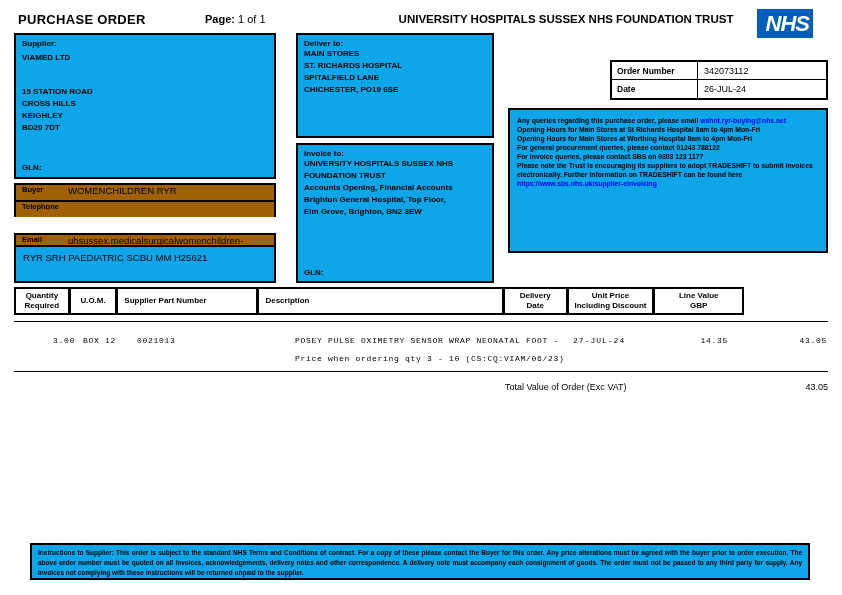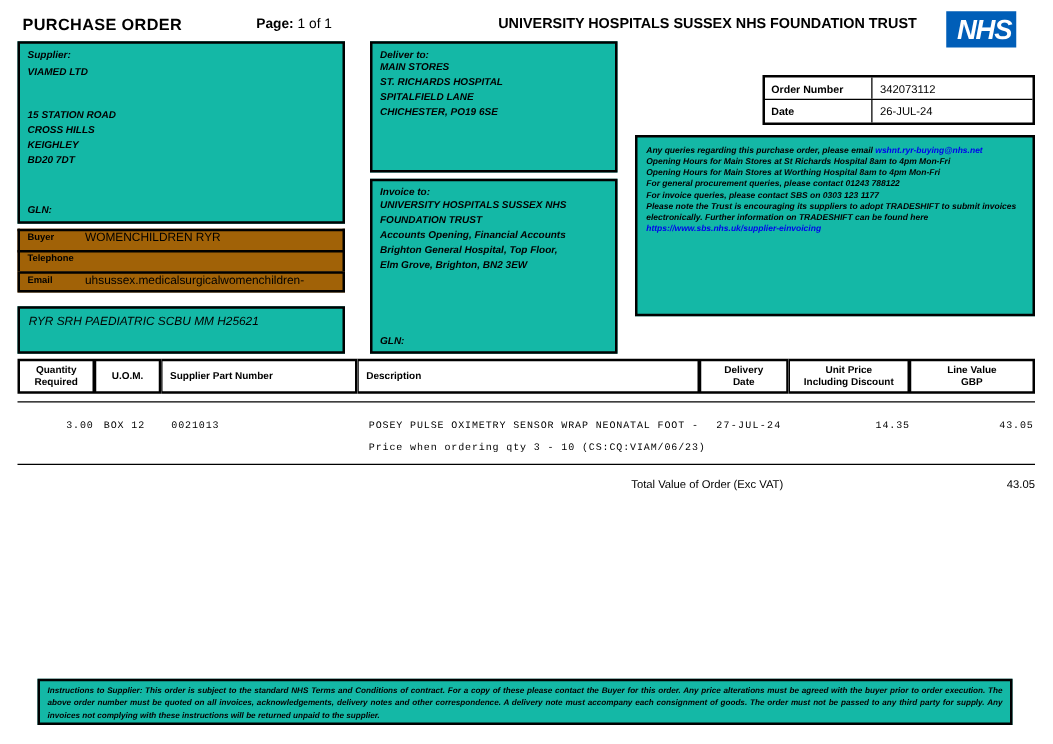--- a/index.html
+++ b/index.html
@@ -6,42 +6,42 @@
   html, body { background: #ffffff; }
   .page {
     position: relative;
     width: 842px; height: 595px;
     background: #ffffff;
     font-family: "Liberation Sans", sans-serif;
     color: #000;
     overflow: hidden;
   }
   .abs { position: absolute; }
-  .box { border: 2px solid #000; background: #14b8a6; font-style: italic; }
+  .box { border: 2px solid #000; background: #0ea5e9; }
   .doc-title { left: 18px; top: 12px; font-size: 13px; font-weight: bold; letter-spacing: 0.3px; }
   .page-line { left: 205px; top: 13px; font-size: 11px; }
   .page-line .lbl { font-weight: bold; }
   .trust-title { left: 390px; top: 13px; width: 352px; text-align: center; font-size: 11.5px; font-weight: bold; }
   .nhs-logo {
     left: 757px; top: 9px; width: 56px; height: 29px;
     background: #005EB8; color: #fff;
     font-style: italic; font-weight: bold; font-size: 22px;
     display: flex; align-items: center; justify-content: flex-end;
     padding-right: 4px; letter-spacing: -1px;
   }
   
   .supplier-box { left: 14px; top: 33px; width: 262px; height: 146px; padding: 4px 6px; }
   .box-label { font-size: 8px; font-weight: bold; }
   .addr-line { font-size: 8px; font-weight: bold; line-height: 12px; }
   .supplier-name { margin-top: 4px; margin-bottom: 22px; }
   .gln-supplier { position: absolute; left: 6px; bottom: 5px; }
   
   .buyer-table { left: 14px; top: 183px; width: 262px; }
   .buyer-row { border: 2px solid #000; border-bottom: none; display: flex; height: 17px; background: #a16207; }
-  .buyer-row:last-child { border-bottom: 2px solid #000; }
+  .buyer-row:last-child { border-bottom: 2px solid #000; margin-top: 16px; }
   .buyer-row .rl { font-size: 7.5px; font-weight: bold; width: 52px; padding-left: 6px; }
   .buyer-row .rv { font-size: 9.5px; }
   
   .ref-box { left: 14px; top: 245px; width: 262px; height: 38px; padding: 5px 7px; font-size: 9.5px; }
   
   .deliver-box { left: 296px; top: 33px; width: 198px; height: 105px; padding: 4px 6px; }
   .invoice-box { left: 296px; top: 143px; width: 198px; height: 140px; padding: 4px 6px; }
   .gln-invoice { position: absolute; left: 6px; bottom: 4px; }
   
   .order-info { left: 610px; top: 60px; width: 218px; border: 2px solid #000; }
@@ -50,21 +50,21 @@
   .oi-label { width: 86px; border-right: 1px solid #000; font-size: 8.5px; font-weight: bold; padding-left: 5px; height: 100%; display: flex; align-items: center; }
   .oi-value { font-size: 9px; padding-left: 6px; }
   
   .notes-box { left: 508px; top: 108px; width: 320px; height: 145px; padding: 6px 7px; font-size: 6.8px; font-weight: bold; line-height: 9px; }
   .notes-box p { margin: 0; }
   .sp-s { margin-top: 14px; }
   .sp-m { margin-top: 9px; }
   .sp-l { margin-top: 18px; }
   .link { color: #0000EE; text-decoration: none; }
   
-  .items-header { left: 14px; top: 287px; width: 814px; display: flex; }
+  .items-header { left: 14px; top: 287px; width: 730px; display: flex; }
   .ih-cell {
     border: 2px solid #000; border-left-width: 1px; height: 28px;
     display: flex; align-items: center; justify-content: center;
     font-size: 8px; font-weight: bold; text-align: center;
     white-space: pre-line; line-height: 10px; background: #fff;
   }
   .ih-cell:first-child { border-left-width: 2px; }
   .ih-left { justify-content: flex-start; text-align: left; padding-left: 6px; }
   .w-qty { width: 62px; } .w-uom { width: 53px; } .w-part { width: 157px; }
   .w-desc { width: 274px; } .w-del { width: 71px; } .w-price { width: 97px; } .w-line { width: 100px; }

